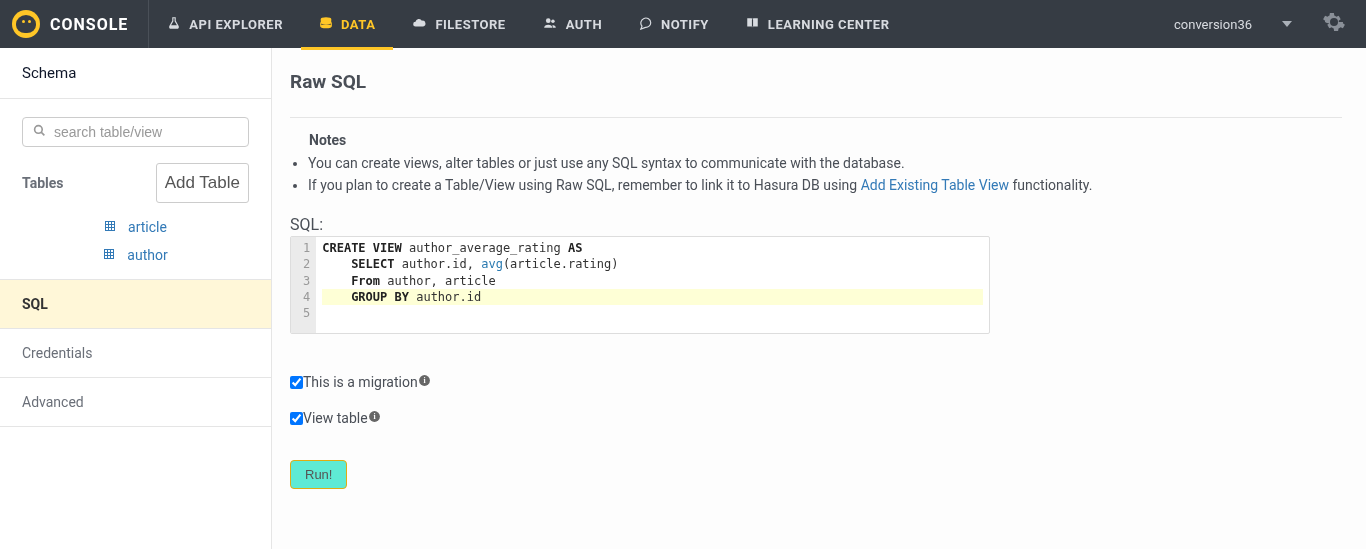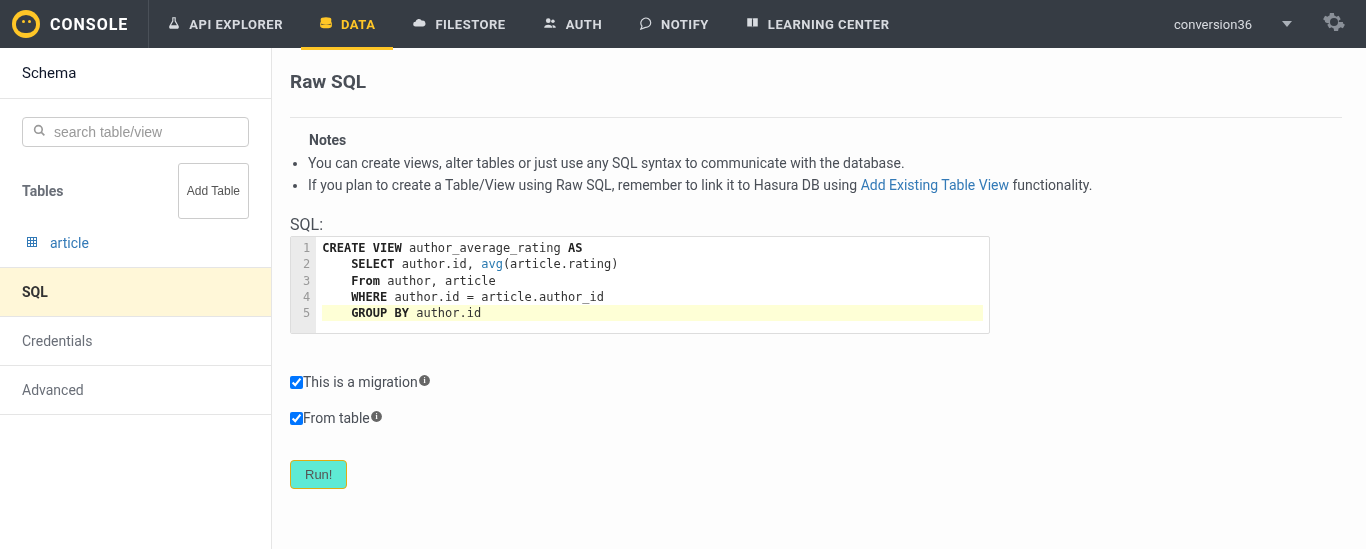--- a/index.html
+++ b/index.html
@@ -87,29 +87,30 @@
       border-radius: 4px;
       padding: 6px 10px;
       color: #999;
     }
     .search-box input { border: none; outline: none; flex: 1; font-size: 14px; color: #333; background: transparent; }
     .search-box input::placeholder { color: #999; }
     
     .tables-head { display: flex; align-items: center; justify-content: space-between; margin-top: 16px; }
     .tables-head h4 { color: #6a6f78; font-weight: 700; font-size: 14px; }
     .add-table-btn {
-      border: 1px solid #ccc; background: #fff; padding: 20px 8px; font-size: 12px; border-radius: 3px; cursor: pointer; color: #555;
+      border: 1px solid #ccc; background: #fff; padding: 9px 8px; font-size: 17px; border-radius: 3px; cursor: pointer; color: #555;
     }
     .table-list { margin-top: 10px; }
     .table-link {
       display: flex; align-items: center; gap: 12px;
       padding: 6px 4px;
       color: #337ab7;
       font-size: 14px;
       cursor: pointer;
+      justify-content: center;
     }
     .table-link .tbl-icon { color: #337ab7; font-size: 11px; }
     
     .side-link {
       padding: 16px 22px;
       border-bottom: 1px solid #e5e5e5;
       color: #6a6f78;
       cursor: pointer;
     }
     .side-link.active {
@@ -264,20 +265,32 @@
             <svg width="12" height="12" viewBox="0 0 24 24" fill="none" stroke="currentColor" stroke-width="2">
                 <rect x="3" y="3" width="18" height="18"></rect>
                 <line x1="3" y1="9" x2="21" y2="9"></line>
                 <line x1="3" y1="15" x2="21" y2="15"></line>
                 <line x1="9" y1="3" x2="9" y2="21"></line>
                 <line x1="15" y1="3" x2="15" y2="21"></line>
               </svg>
           </span>
           <span>article</span>
         </div>
+        <div class="table-link">
+          <span class="tbl-icon">
+            <svg width="12" height="12" viewBox="0 0 24 24" fill="none" stroke="currentColor" stroke-width="2">
+                <rect x="3" y="3" width="18" height="18"></rect>
+                <line x1="3" y1="9" x2="21" y2="9"></line>
+                <line x1="3" y1="15" x2="21" y2="15"></line>
+                <line x1="9" y1="3" x2="9" y2="21"></line>
+                <line x1="15" y1="3" x2="15" y2="21"></line>
+              </svg>
+          </span>
+          <span>author</span>
+        </div>
       </div>
     </div>
     <div class="side-link active">SQL</div>
     <div class="side-link">Credentials</div>
     <div class="side-link">Advanced</div>
   </aside>
 
   <main class="main">
     <h2 class="page-title">Raw SQL</h2>
     <hr class="hr">
@@ -295,38 +308,37 @@
         <div>1</div>
         <div>2</div>
         <div>3</div>
         <div>4</div>
         <div>5</div>
       </div>
       <div class="code-lines">
         <div class="ln"><span class="kw">CREATE</span> <span class="kw">VIEW</span> author_average_rating <span class="kw">AS</span></div>
         <div class="ln">    <span class="kw">SELECT</span> author.id, <span class="fn">avg</span>(article.rating)</div>
         <div class="ln">    <span class="kw">From</span> author, article</div>
-        <div class="ln">    <span class="kw">WHERE</span> author.id = article.author_id</div>
         <div class="ln active">    <span class="kw">GROUP</span> <span class="kw">BY</span> author.id</div>
       </div>
     </div>
 
     <label class="check-row" style="margin-top:40px;">
       <input type="checkbox" checked="" style="">
       <span>This is a migration</span>
       <span class="qicon">
         <svg width="13" height="13" viewBox="0 0 24 24" fill="currentColor">
             <circle cx="12" cy="12" r="10"></circle>
             <text x="12" y="17" text-anchor="middle" font-size="14" fill="#fff" font-family="serif" font-weight="bold">i</text>
           </svg>
       </span>
     </label>
     <label class="check-row">
       <input type="checkbox" checked="" style="">
-      <span>From table</span>
+      <span>View table</span>
       <span class="qicon">
         <svg width="13" height="13" viewBox="0 0 24 24" fill="currentColor">
             <circle cx="12" cy="12" r="10"></circle>
             <text x="12" y="17" text-anchor="middle" font-size="14" fill="#fff" font-family="serif" font-weight="bold">i</text>
           </svg>
       </span>
     </label>
 
     <button class="run-btn">Run!</button>
   </main>

